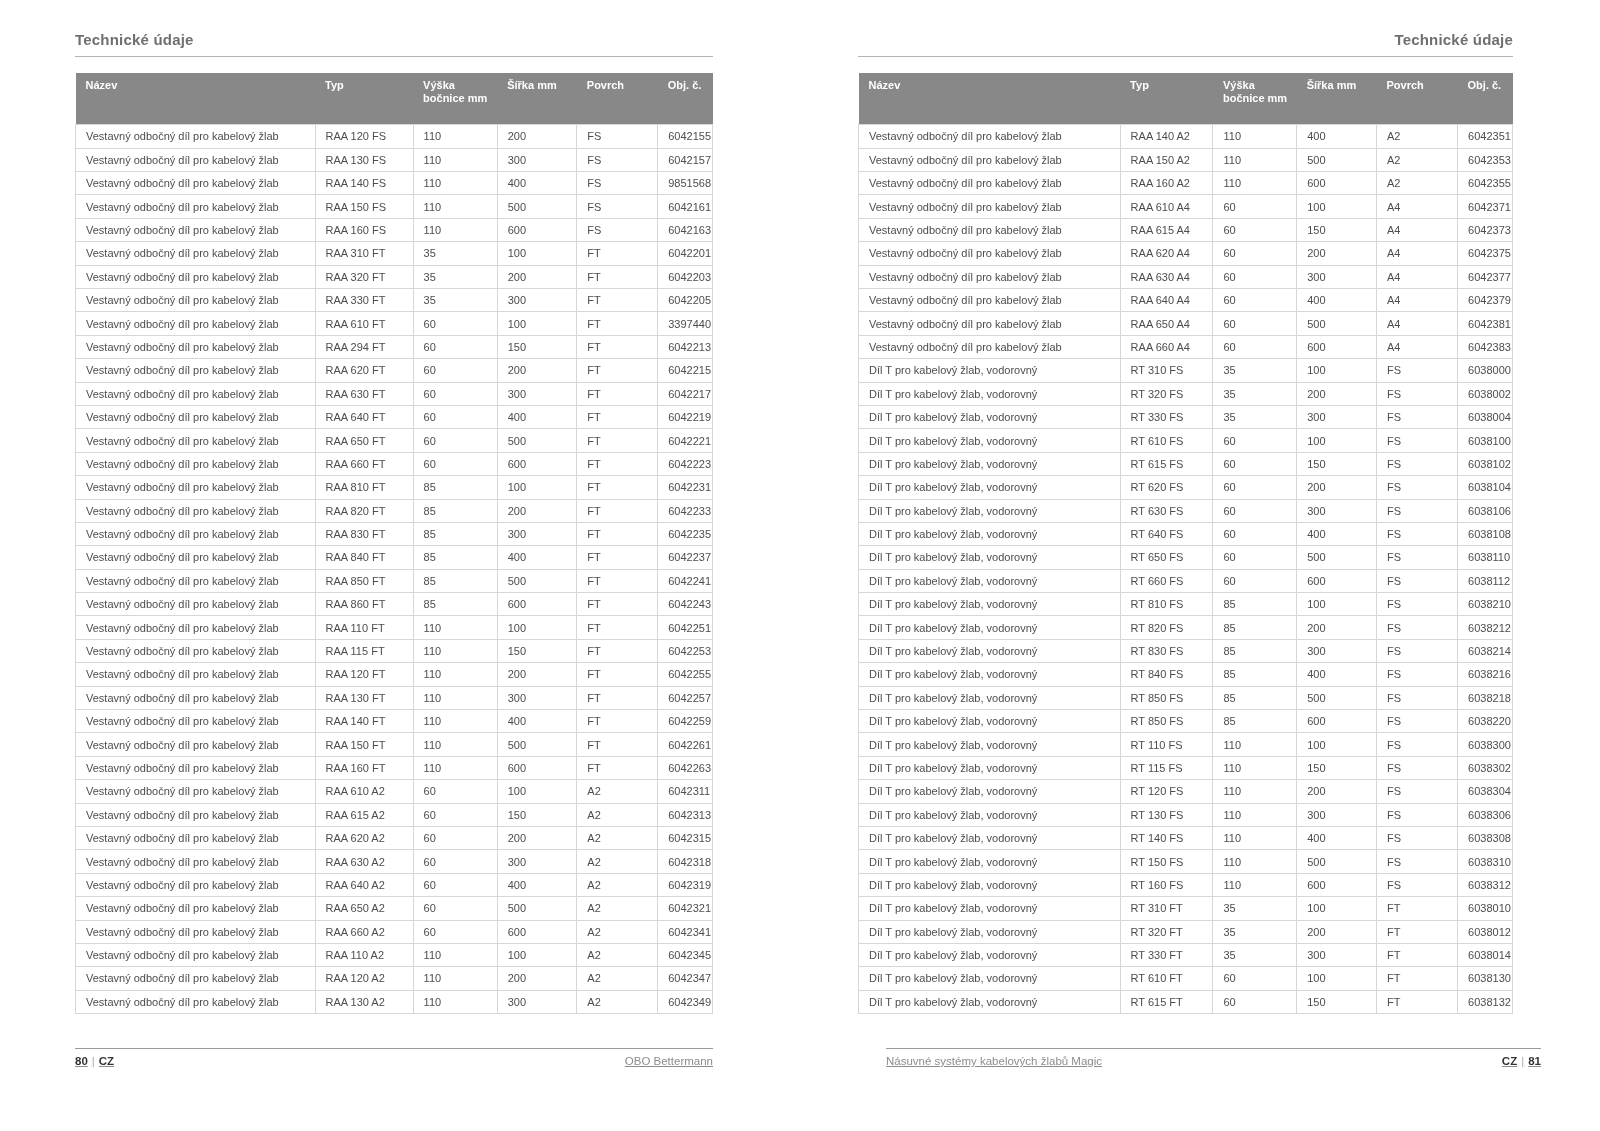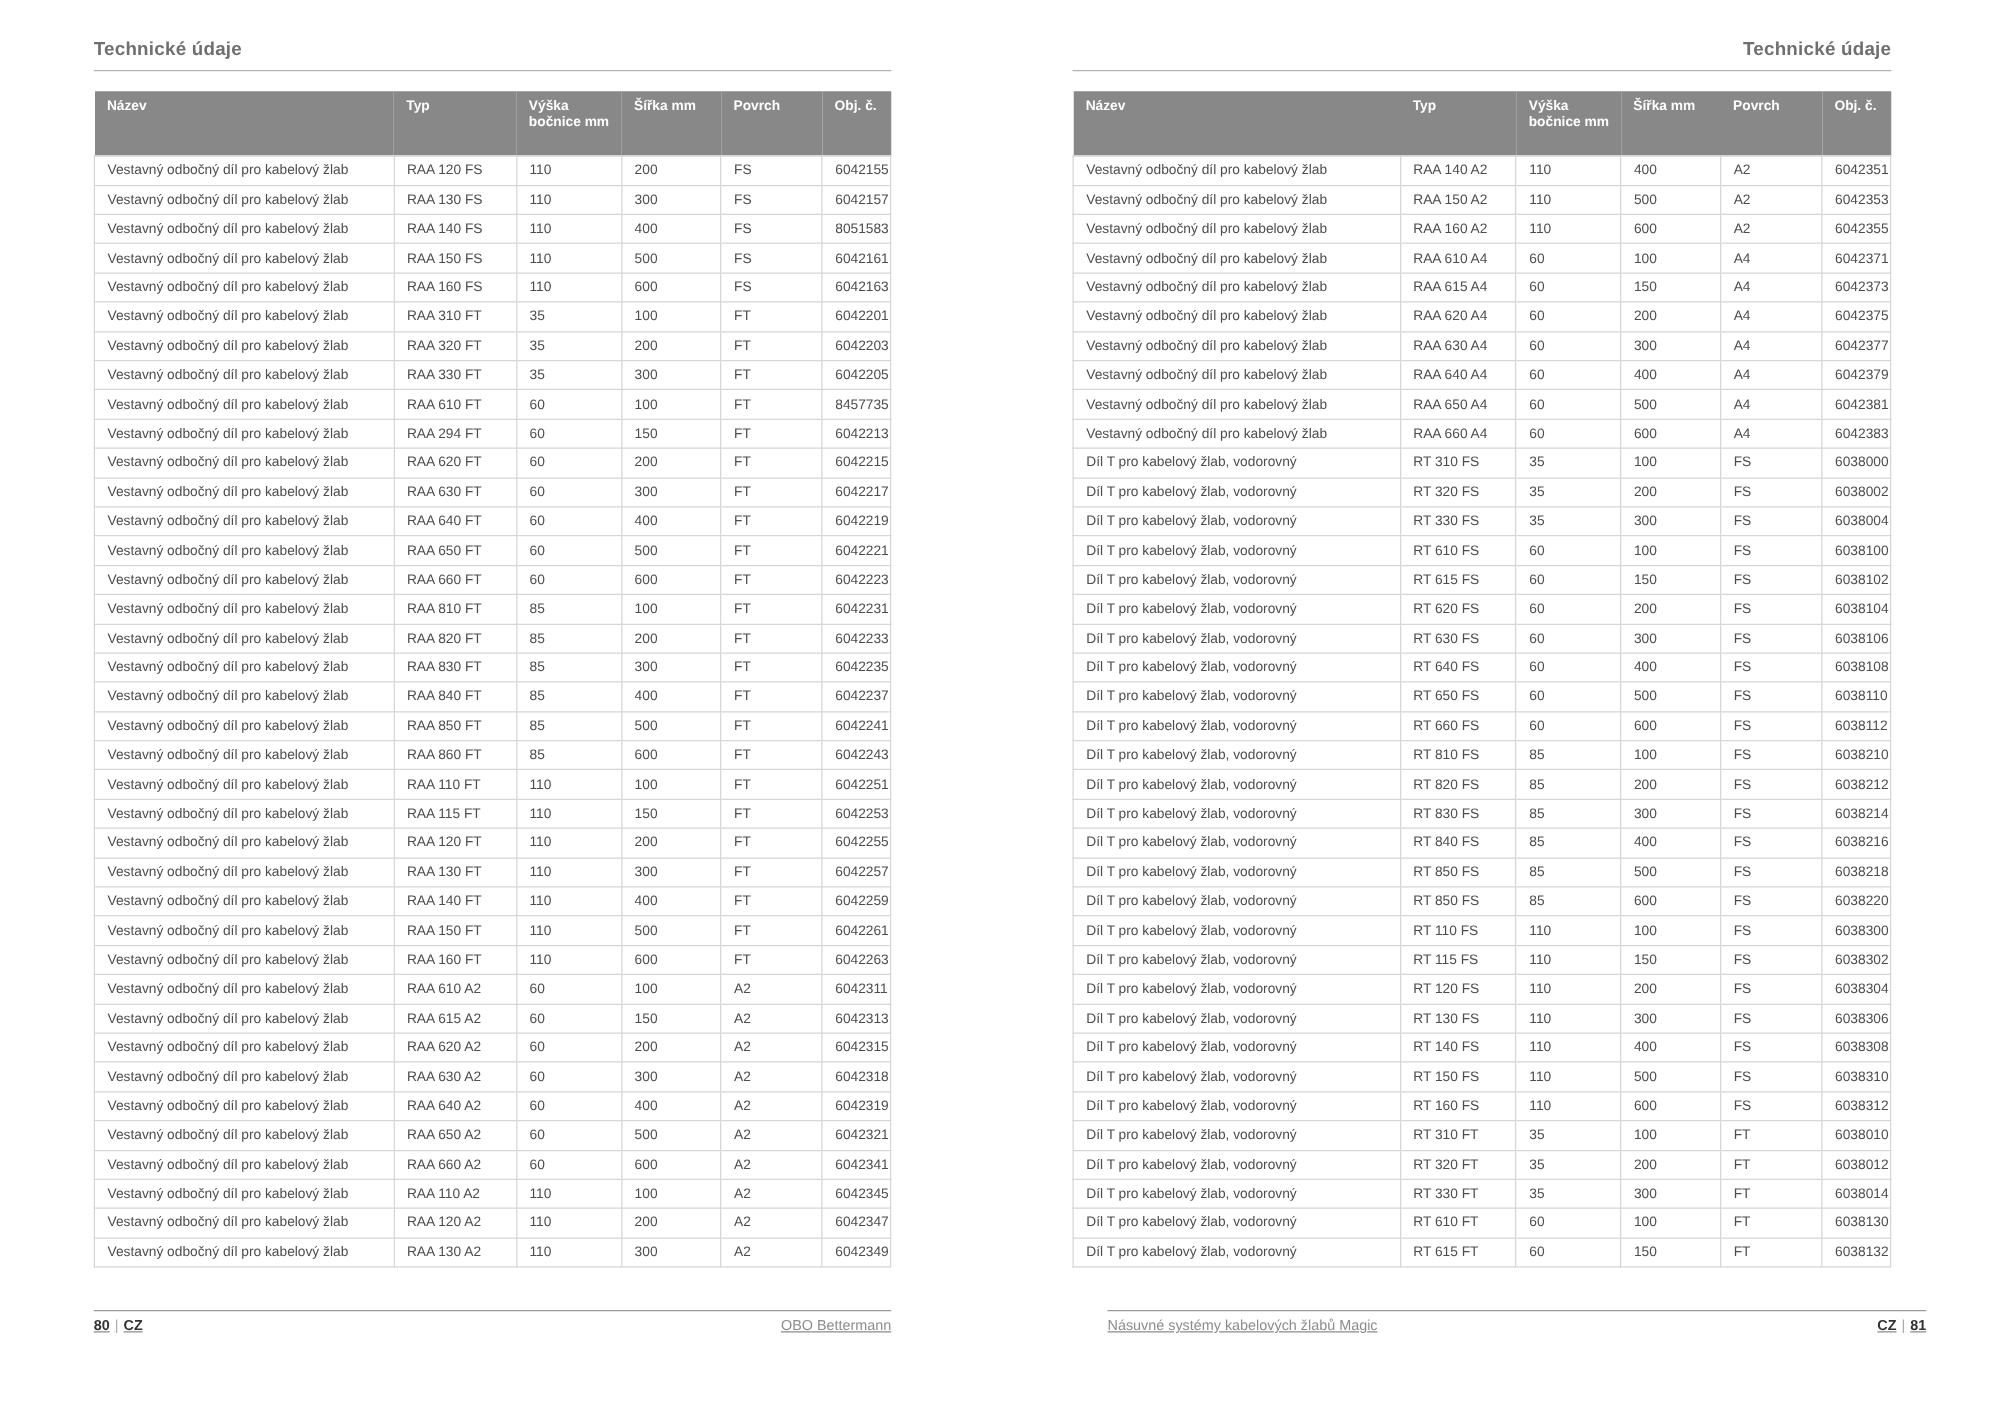--- a/index.html
+++ b/index.html
@@ -97,21 +97,21 @@
           <td>300</td>
           <td>FS</td>
           <td>6042157</td>
         </tr>
         <tr>
           <td>Vestavný odbočný díl pro kabelový žlab</td>
           <td>RAA 140 FS</td>
           <td>110</td>
           <td>400</td>
           <td>FS</td>
-          <td>8051583</td>
+          <td>9851568</td>
         </tr>
         <tr>
           <td>Vestavný odbočný díl pro kabelový žlab</td>
           <td>RAA 150 FS</td>
           <td>110</td>
           <td>500</td>
           <td>FS</td>
           <td>6042161</td>
         </tr>
         <tr>
@@ -145,21 +145,21 @@
           <td>300</td>
           <td>FT</td>
           <td>6042205</td>
         </tr>
         <tr>
           <td>Vestavný odbočný díl pro kabelový žlab</td>
           <td>RAA 610 FT</td>
           <td>60</td>
           <td>100</td>
           <td>FT</td>
-          <td>8457735</td>
+          <td>3397440</td>
         </tr>
         <tr>
           <td>Vestavný odbočný díl pro kabelový žlab</td>
           <td>RAA 294 FT</td>
           <td>60</td>
           <td>150</td>
           <td>FT</td>
           <td>6042213</td>
         </tr>
         <tr>

